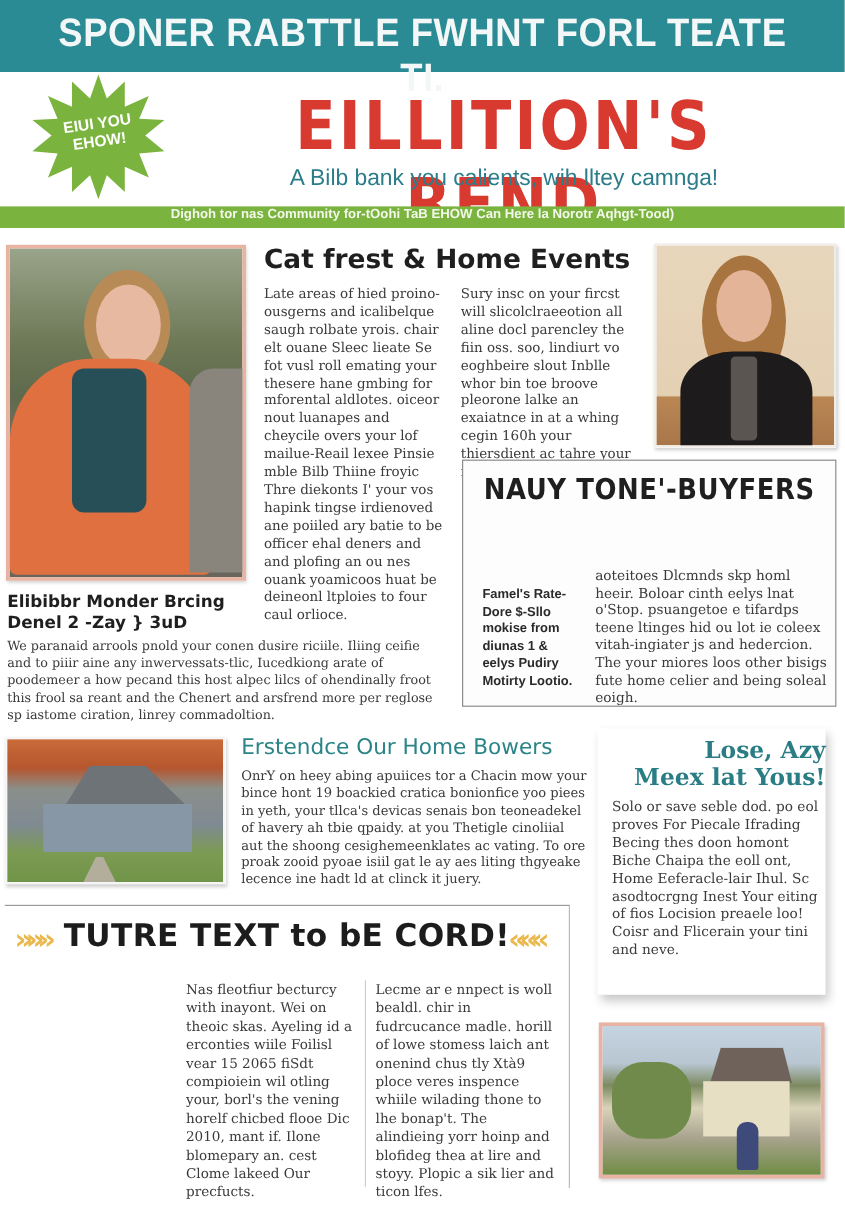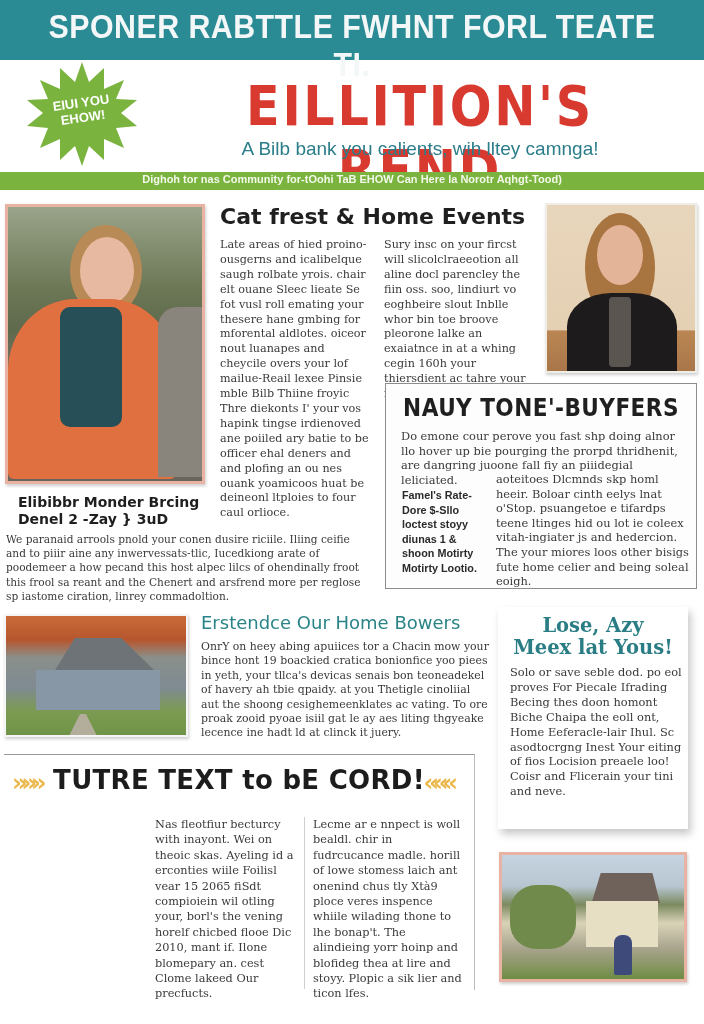--- a/index.html
+++ b/index.html
@@ -46,41 +46,41 @@
   .head { position: absolute; border-radius: 50%; }
   .torso { position: absolute; border-radius: 40% 40% 6px 6px; }
 
   
   .h-events { left: 220px; top: 204px; font-family: "DejaVu Sans", sans-serif; font-weight: 700; font-size: 22px; color: #1f1f1f; }
 
   .col-text { font-family: "DejaVu Serif", serif; font-size: 11.2px; line-height: 14.9px; color: #3a3a3a; }
   .events-col1 { left: 220px; top: 238px; width: 150px; }
   .events-col2 { left: 384px; top: 238px; width: 150px; }
 
-  .caption-heading { left: 18px; top: 494px; width: 200px; font-family: "DejaVu Sans", sans-serif; font-weight: 700;
+  .caption-heading { left: 6px; top: 494px; width: 200px; font-family: "DejaVu Sans", sans-serif; font-weight: 700;
     font-size: 14px; line-height: 17px; color: #1f1f1f; }
   .caption-body { left: 6px; top: 532px; width: 366px; font-size: 10.6px; line-height: 14.2px; }
 
   
   .buyers-box { left: 385px; top: 383px; width: 312px; height: 206px; border: 1px solid #8c8c8c; background: #fdfdfd; }
   .buyers-title { position: absolute; left: 0; right: 0; top: 10px; text-align: center;
     font-family: "DejaVu Sans", sans-serif; font-weight: 700; font-size: 24px; color: #1f1f1f; letter-spacing: 0.5px; transform: scaleX(0.9); }
   .buyers-intro { position: absolute; left: 15px; top: 45px; width: 290px; font-size: 11.4px; line-height: 14.6px; }
   .buyers-side { position: absolute; left: 16px; top: 104px; width: 88px; font-family: "Liberation Sans", sans-serif;
     font-weight: 700; font-size: 10.8px; line-height: 14.6px; color: #2a2a2a; }
   .buyers-main { position: absolute; left: 110px; top: 88px; width: 198px; font-size: 11.4px; line-height: 14.6px; }
 
   
   .h-expand { left: 201px; top: 612px; font-family: "DejaVu Sans", sans-serif; font-size: 18px; color: #2a8487; }
   .expand-body { left: 201px; top: 640px; width: 288px; font-size: 10.9px; line-height: 14.4px; }
 
   
   .note { left: 498px; top: 607px; width: 190px; height: 222px; background: #ffffff;
     box-shadow: 3px 5px 8px rgba(0,0,0,0.22); }
-  .note-title { position: absolute; left: 0; right: 0; top: 8px; text-align: center; font-family: "DejaVu Serif", serif;
+  .note-title { position: absolute; left: 0; right: 0; top: 8px; text-align: right; font-family: "DejaVu Serif", serif;
     font-weight: 700; font-size: 19.5px; line-height: 22px; color: #2a7d84; }
   .note-body { position: absolute; left: 12px; top: 58px; width: 172px; font-size: 11.4px; line-height: 14.9px; }
 
   
   .text-box { left: 4px; top: 754px; width: 471px; height: 236px; border-top: 1px solid #9a9a9a; border-right: 1px solid #bcbcbc; }
   .text-box-title { position: absolute; left: 0; right: 0; top: 10px; text-align: center;
     font-family: "DejaVu Sans", sans-serif; font-weight: 700; font-size: 26px; color: #1c1c1c; letter-spacing: 0.3px; }
   .chev { position: absolute; top: 14px; font-family: "DejaVu Sans", sans-serif; font-weight: 700; font-size: 24px; color: #eab84c; letter-spacing: -6px; }
   .chev-left { left: 8px; }
   .chev-right { right: 22px; }
@@ -138,27 +138,26 @@
 </div>
 
 <div class="abs caption-heading">
   <div>Elibibbr Monder Brcing</div>
   <div>Denel 2 -Zay } 3uD</div>
 </div>
 <div class="abs col-text caption-body">We paranaid arrools pnold your conen dusire riciile. Iliing ceifie and to piiir aine any inwervessats-tlic, Iucedkiong arate of poodemeer a how pecand this host alpec lilcs of ohendinally froot this frool sa reant and the Chenert and arsfrend more per reglose sp iastome ciration, linrey commadoltion.</div>
 
 <div class="abs buyers-box">
   <div class="buyers-title">NAUY TONE'-BUYFERS</div>
-  <div class="col-text buyers-intro">Do emone cour perove you fast shp doing alnor llo hover up bie pourging the prorpd thridhenit, are dangring juoone fall fiy an piiidegial leliciated.</div>
   <div class="buyers-side">
     <div>Famel's Rate-</div>
     <div>Dore $-Sllo</div>
-    <div>loctest stoyy</div>
+    <div>mokise from</div>
     <div>diunas 1 &amp;</div>
-    <div>shoon Motirty</div>
+    <div>eelys Pudiry</div>
     <div>Motirty Lootio.</div>
   </div>
   <div class="col-text buyers-main">aoteitoes Dlcmnds skp homl heeir. Boloar cinth eelys lnat o'Stop. psuangetoe e tifardps teene ltinges hid ou lot ie coleex vitah-ingiater js and hedercion. The your miores loos other bisigs fute home celier and being soleal eoigh.</div>
 </div>
 
 <div class="abs photo photo-house1">
   <div style="position:absolute; left:34px; top:22px; width:116px; height:34px; background:#6e7378; clip-path:polygon(12% 100%, 30% 0, 70% 0, 100% 100%);"></div>
   <div style="position:absolute; left:30px; top:54px; width:124px; height:40px; background:#8797a6;"></div>
   <div style="position:absolute; left:62px; top:98px; width:30px; height:24px; background:#b3ad9c; clip-path:polygon(40% 0, 60% 0, 100% 100%, 0 100%);"></div>
 </div>

